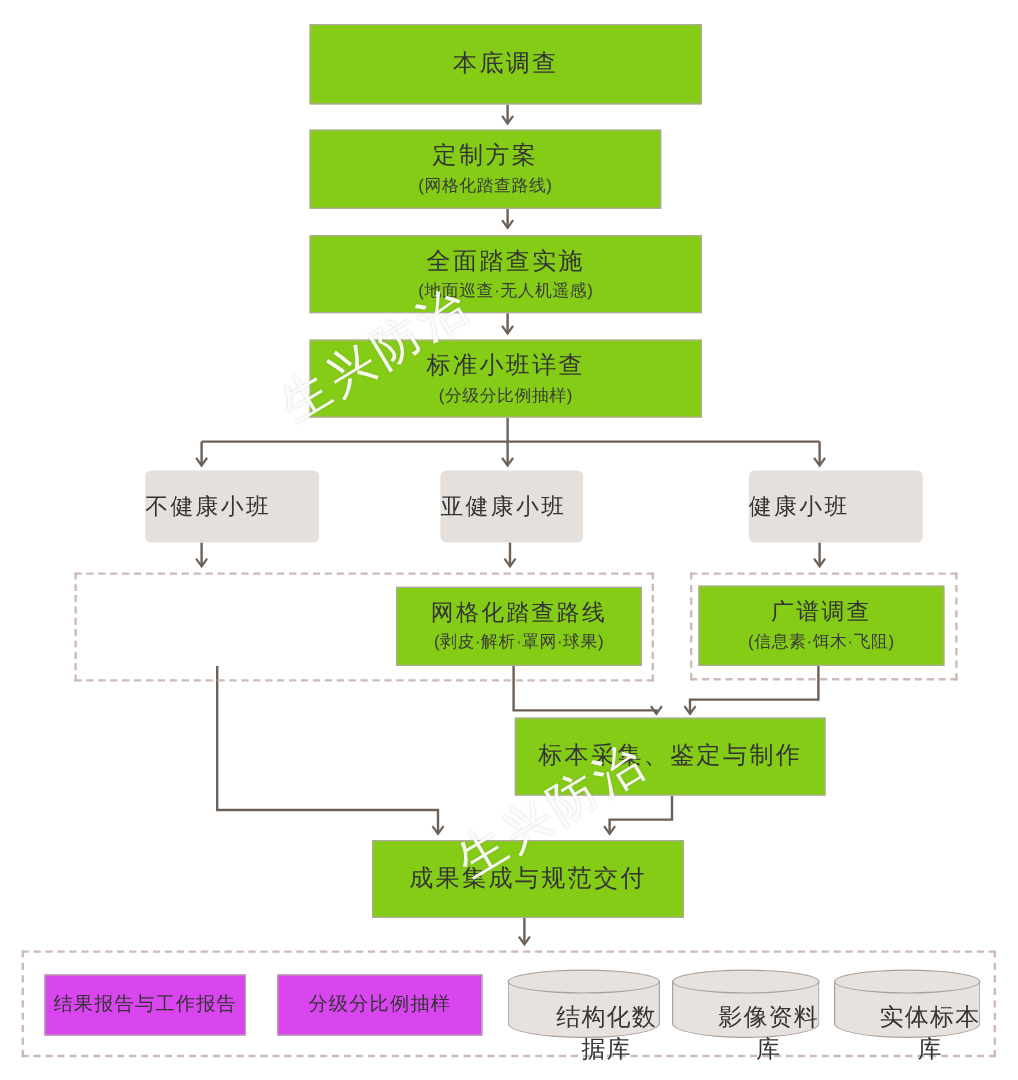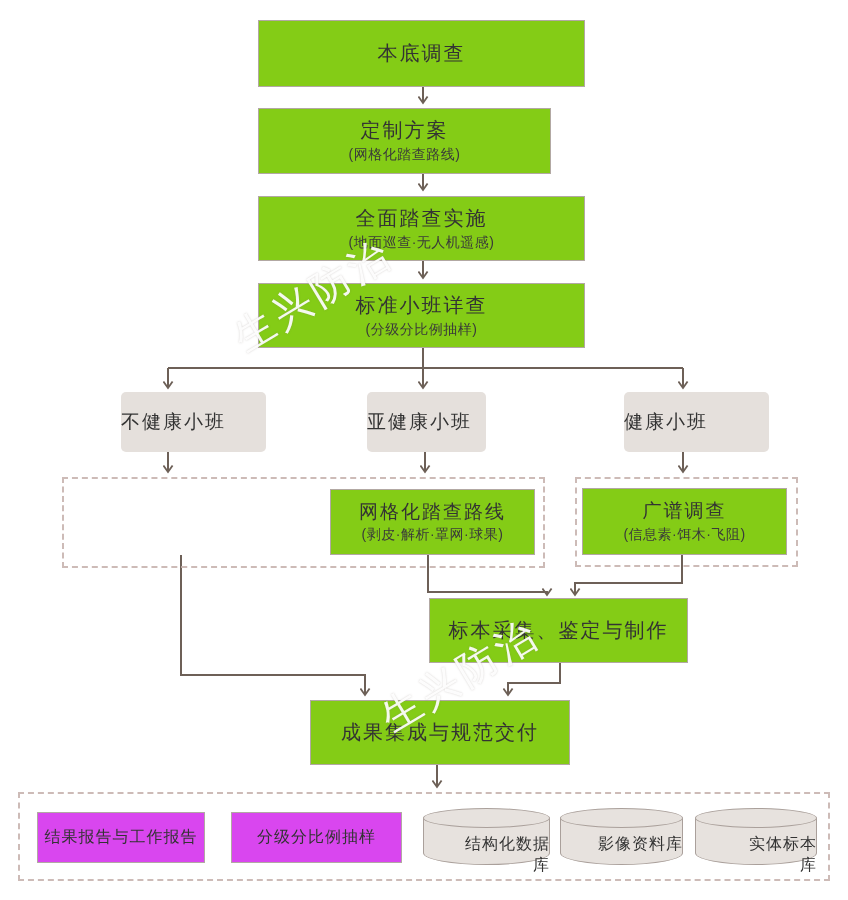--- a/index.html
+++ b/index.html
@@ -26,22 +26,22 @@
            border:1.5px solid #b2a8a3; display:flex; justify-content:center;
            align-items:center; z-index:2; font-size:16px; letter-spacing:1px; }
 
   .cylinder { position:absolute; z-index:2; }
   .cyl-top  { position:absolute; left:0; right:0; top:0; height:20px;
               border-radius:50%; background:#e7e2de; border:1.5px solid #aaa09b;
               box-sizing:border-box; z-index:2; }
   .cyl-body { position:absolute; left:0; right:0; top:10px; bottom:0;
               background:#e7e2de; border:1.5px solid #aaa09b; border-top:none;
               border-radius:0 0 50% 50% / 0 0 12px 12px; box-sizing:border-box; z-index:1; }
-  .cyl-label { position:absolute; left:0; right:0; top:26px; text-align:right;
-               font-size:16px; letter-spacing:1px; z-index:3;padding-left:38px; }
+  .cyl-label { position:absolute; left:0; right:0; top:26px; text-align:center;
+               font-size:20px; letter-spacing:1px; z-index:3;padding-left:38px; }
 
   .watermark { position:absolute; z-index:10; color:rgba(255,255,255,0.92);
                font-size:40px; letter-spacing:4px; white-space:nowrap;
                transform:rotate(-31deg); transform-origin:center;
                text-shadow:0 0 2px rgba(130,118,112,0.35); pointer-events:none; }
 </style>
 </head>
 <body>
 
 <div class="canvas">

